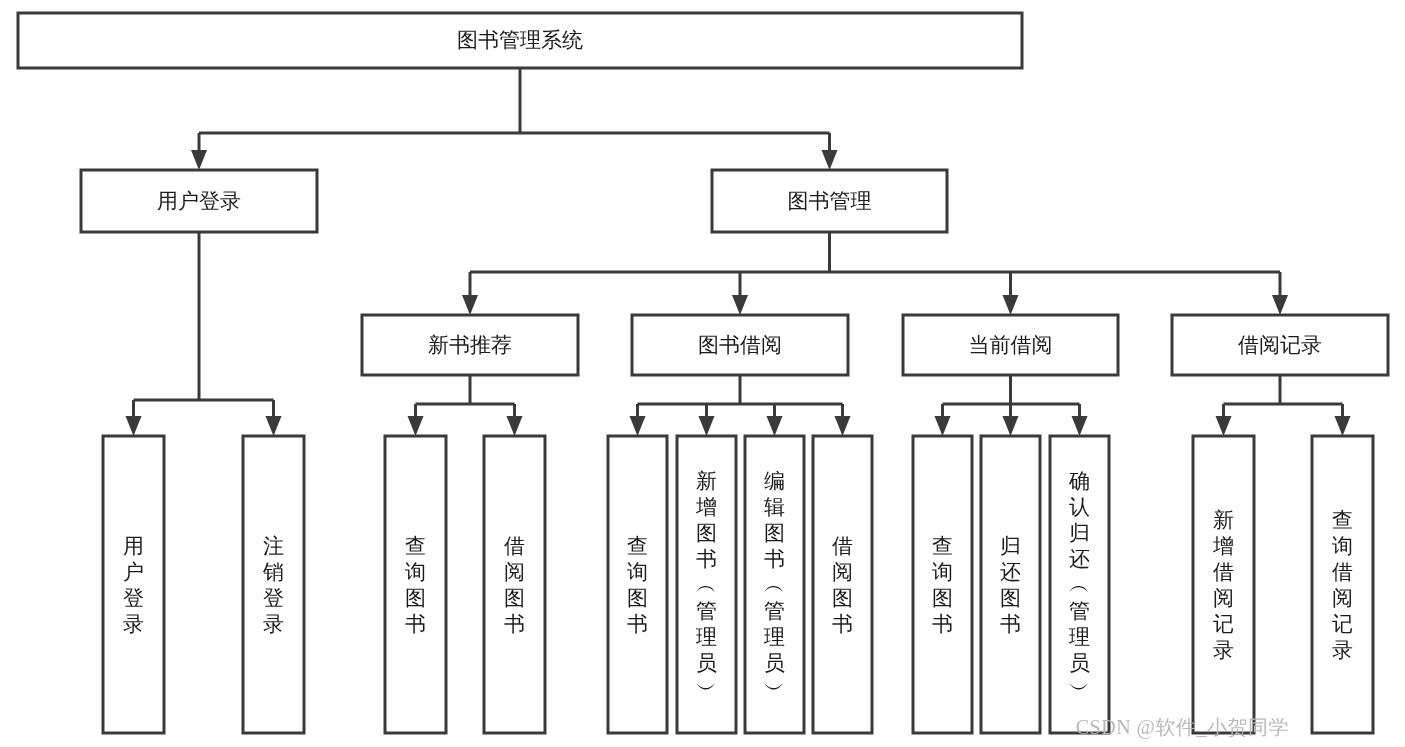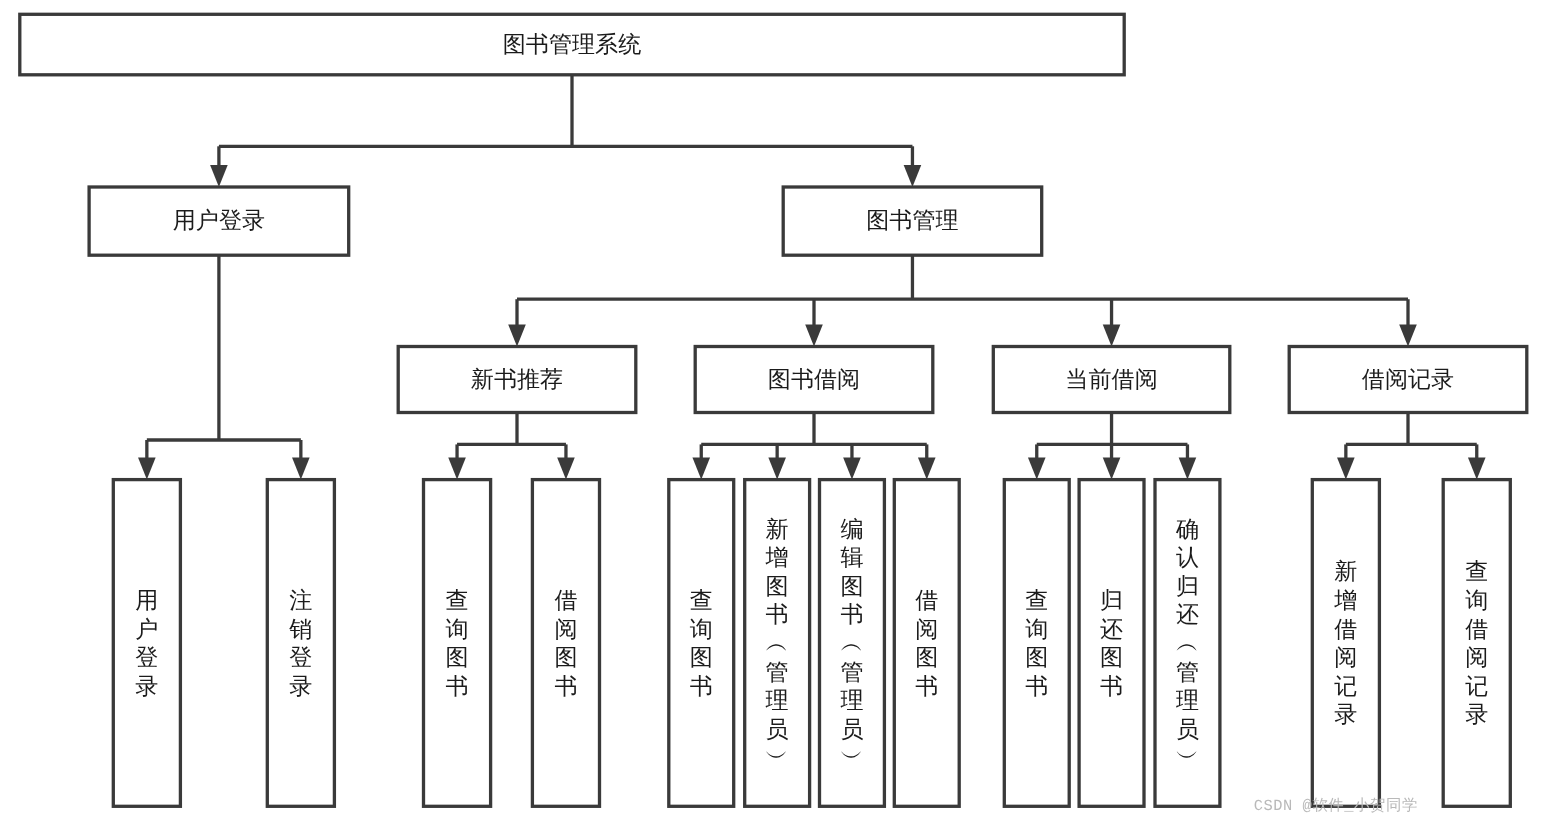--- a/index.html
+++ b/index.html
@@ -52,22 +52,22 @@
   .node-label-v {
     font-family: "Liberation Sans", "DejaVu Sans", sans-serif;
     font-size: 21px;
     fill: #1b1b1b;
     text-anchor: middle;
   }
   .watermark-text {
     position: absolute;
     right: 10px;
     bottom: 6px;
-    font-family: Liberation Mono, monospace;
-    font-size: 14px;
+    font-family: Liberation Serif, serif;
+    font-size: 20px;
     color: #b9b9b9;
     white-space: nowrap;
     letter-spacing: 0.5px;
   }
 </style>
 </head>
 <body>
 
 <div id="diagram-root">
   <svg id="diagram-svg" viewBox="0 0 1405 747" xmlns="http://www.w3.org/2000/svg">

